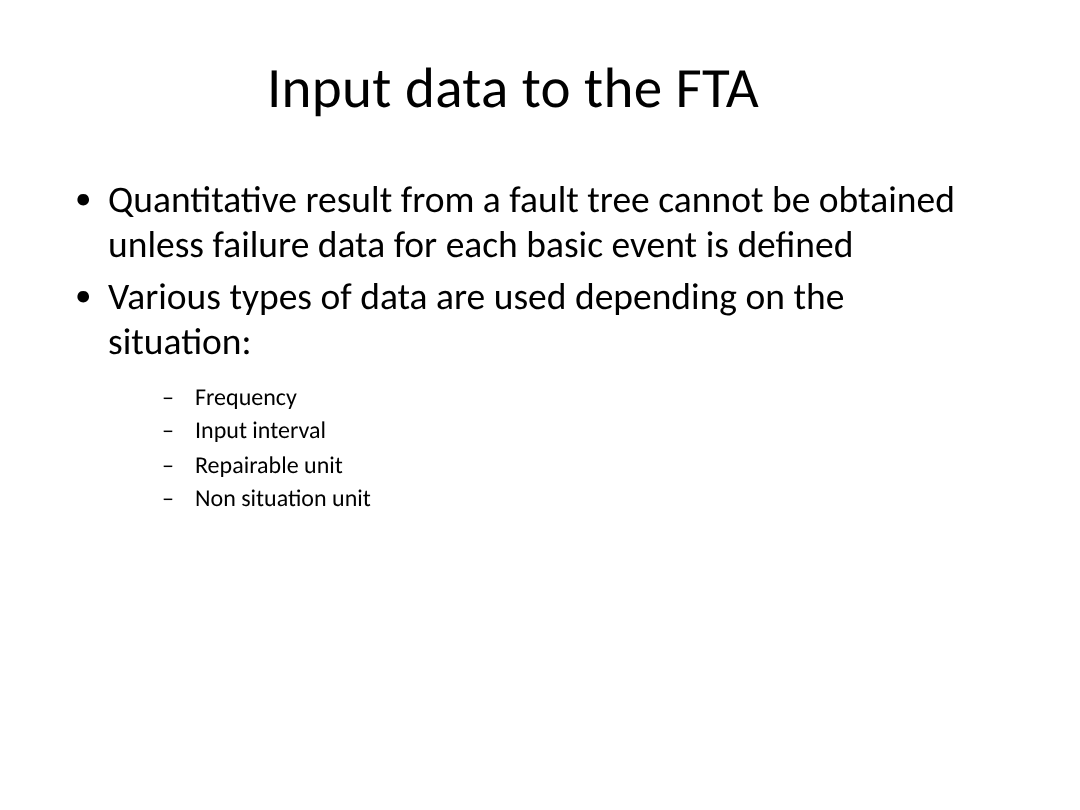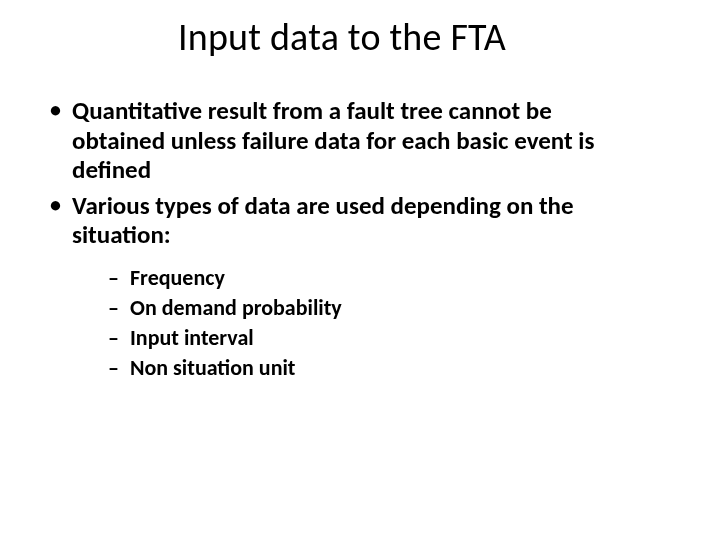--- a/index.html
+++ b/index.html
@@ -9,55 +9,54 @@
     height: 540px;
     background: #ffffff;
     font-family: Calibri, "Segoe UI", Arial, sans-serif;
     color: #000;
     overflow: hidden;
   }
   .slide {
     width: 684px;
     height: 540px;
     box-sizing: border-box;
-    padding: 6px 40px 40px 40px;
+    padding: 28px 40px 40px 40px;
   }
   .title {
     text-align: center;
     font-size: 38px;
     font-weight: 400;
     margin: 8px 0 36px 0;
     letter-spacing: 0.2px;
   }
   ul.level1 {
     list-style: none;
     margin: 0;
     padding: 0 0 0 6px;
     font-size: 25px;
     line-height: 1.18;
   }
   ul.level1 > li {
     position: relative;
     padding-left: 26px;
     margin-bottom: 6px;
-    font-weight: bold;
   }
   ul.level1 > li::before {
     content: "•";
     position: absolute;
     left: 4px;
     top: 0;
     font-size: 22px;
     line-height: 1.25;
   }
   ul.level2 {
     list-style: none;
     margin: 14px 0 0 0;
     padding: 0 0 0 36px;
-    font-size: 22px;
+    font-size: 16px;
     line-height: 1.28;
   }
   ul.level2 > li {
     position: relative;
     padding-left: 22px;
     margin-bottom: 2px;
   }
   ul.level2 > li::before {
     content: "–";
     position: absolute;
@@ -72,19 +71,19 @@
   <h1 class="title">Input data to the FTA</h1>
 
   <ul class="level1">
     <li>
       <span>Quantitative result from a fault tree cannot be obtained unless failure data for each basic event is defined</span>
     </li>
     <li>
       <span>Various types of data are used depending on the situation:</span>
       <ul class="level2">
         <li><span>Frequency</span></li>
-        <li><span>On demand probability</span></li>
         <li><span>Input interval</span></li>
+        <li><span>Repairable unit</span></li>
         <li><span>Non situation unit</span></li>
       </ul>
     </li>
   </ul>
 </div>
 
 </body></html>

